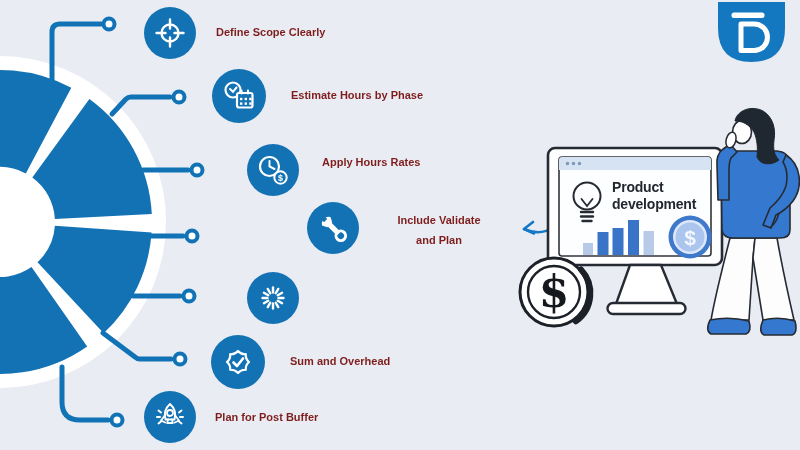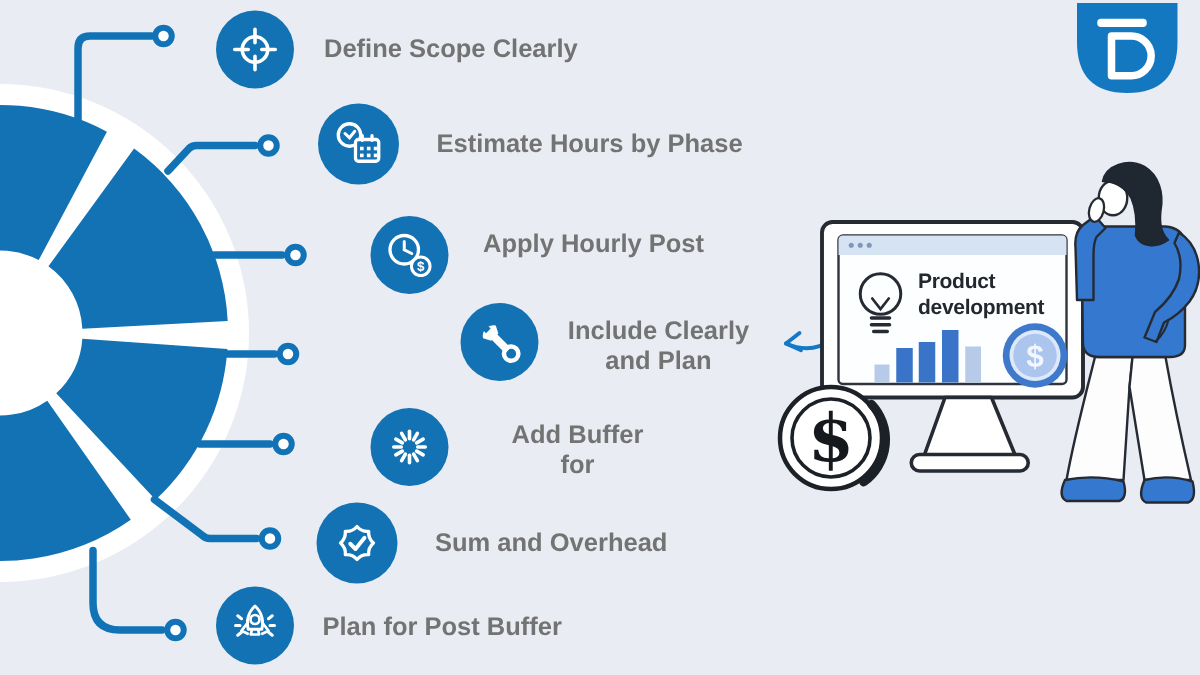--- a/index.html
+++ b/index.html
@@ -9,22 +9,22 @@
   }
   .stage svg{display:block;}
   .layer{position:absolute;left:0;top:0;width:800px;height:450px;}
   .step{position:absolute;}
   .icon-circle{
     width:52px;height:52px;border-radius:50%;background:#1272b4;
     display:flex;align-items:center;justify-content:center;
   }
   .icon-circle.lg{width:54px;height:54px;}
   .step-label{
-    position:absolute;font-weight:700;font-size:17px;line-height:19.5px;
-    color:#737373;white-space:nowrap;
+    position:absolute;font-weight:700;font-size:11px;line-height:19.5px;
+    color:#7f1d1d;white-space:nowrap;
   }
   .step-label.center{text-align:center;white-space:normal;}
   .step-label span{display:block;}
   .logo{position:absolute;left:714px;top:0;}
 </style>
 </head>
 <body>
 
 <div class="stage">
 
@@ -99,37 +99,37 @@
       <svg width="52" height="52" viewBox="-26 -26 52 52">
         <g stroke="#fff" fill="none" stroke-linecap="round">
           <circle cx="-3.5" cy="-3.5" r="9.5" stroke-width="2.2"></circle>
           <path d="M -3.5,-9 V -3.5 L 1.5,-1" stroke-width="2"></path>
           <circle cx="7.5" cy="7.5" r="6.2" fill="#1272b4" stroke-width="2"></circle>
         </g>
         <text x="7.5" y="10.9" text-anchor="middle" font-size="9" font-weight="bold" fill="#fff">$</text>
       </svg>
     </div>
     <div class="step-label" style="left:322px;top:153px;">
-      <span>Apply Hourly Post</span>
+      <span>Apply Hours Rates</span>
     </div>
   </div>
 
   <div class="step">
     <div class="icon-circle" style="position:absolute;left:307px;top:202px;">
       <svg width="52" height="52" viewBox="-26 -26 52 52">
         <g transform="rotate(-45)">
           <path d="M -6,-9.5 A 7 7 0 0 1 6,-9.5 L 3.4,-4.5 L -3.4,-4.5 Z" fill="#fff"></path>
           <rect x="-2.2" y="-18" width="4.4" height="7.5" fill="#1272b4"></rect>
           <rect x="-2.6" y="-7" width="5.2" height="15" rx="1.5" fill="#fff"></rect>
           <circle cx="0" cy="11" r="4.8" fill="none" stroke="#fff" stroke-width="3"></circle>
         </g>
       </svg>
     </div>
     <div class="step-label center" style="left:377px;top:211px;width:124px;">
-      <span>Include Clearly</span>
+      <span>Include Validate</span>
       <span>and Plan</span>
     </div>
   </div>
 
   <div class="step">
     <div class="icon-circle" style="position:absolute;left:247px;top:272px;">
       <svg width="52" height="52" viewBox="-26 -26 52 52">
         <g stroke="#fff" stroke-width="2.4" stroke-linecap="round">
           <line x1="5.5" y1="0" x2="10.5" y2="0"></line>
             <line x1="4.76" y1="2.75" x2="9.09" y2="5.25"></line>
@@ -140,21 +140,20 @@
           <line x1="-5.5" y1="0" x2="-10.5" y2="0"></line>
             <line x1="-4.76" y1="-2.75" x2="-9.09" y2="-5.25"></line>
           <line x1="-2.75" y1="-4.76" x2="-5.25" y2="-9.09"></line>
             <line x1="0" y1="-5.5" x2="0" y2="-10.5"></line>
           <line x1="2.75" y1="-4.76" x2="5.25" y2="-9.09"></line>
             <line x1="4.76" y1="-2.75" x2="9.09" y2="-5.25"></line>
         </g>
       </svg>
     </div>
     <div class="step-label center" style="left:331px;top:280px;width:108px;">
-      <span>Add Buffer for</span>
     </div>
   </div>
 
   <div class="step">
     <div class="icon-circle lg" style="position:absolute;left:211px;top:335px;">
       <svg width="54" height="54" viewBox="-27 -27 54 54">
         <path d="M 11,0 Q 7.39,3.06 7.78,7.78 Q 3.06,7.39 0,11 Q -3.06,7.39 -7.78,7.78 Q -7.39,3.06 -11,0 Q -7.39,-3.06 -7.78,-7.78 Q -3.06,-7.39 0,-11 Q 3.06,-7.39 7.78,-7.78 Q 7.39,-3.06 11,0 Z" fill="none" stroke="#fff" stroke-width="2.2" stroke-linejoin="round"></path>
         <path d="M -4.5,0.5 L -1,4 L 5,-3.5" fill="none" stroke="#fff" stroke-width="2.6" stroke-linecap="round" stroke-linejoin="round"></path>
       </svg>
     </div>

